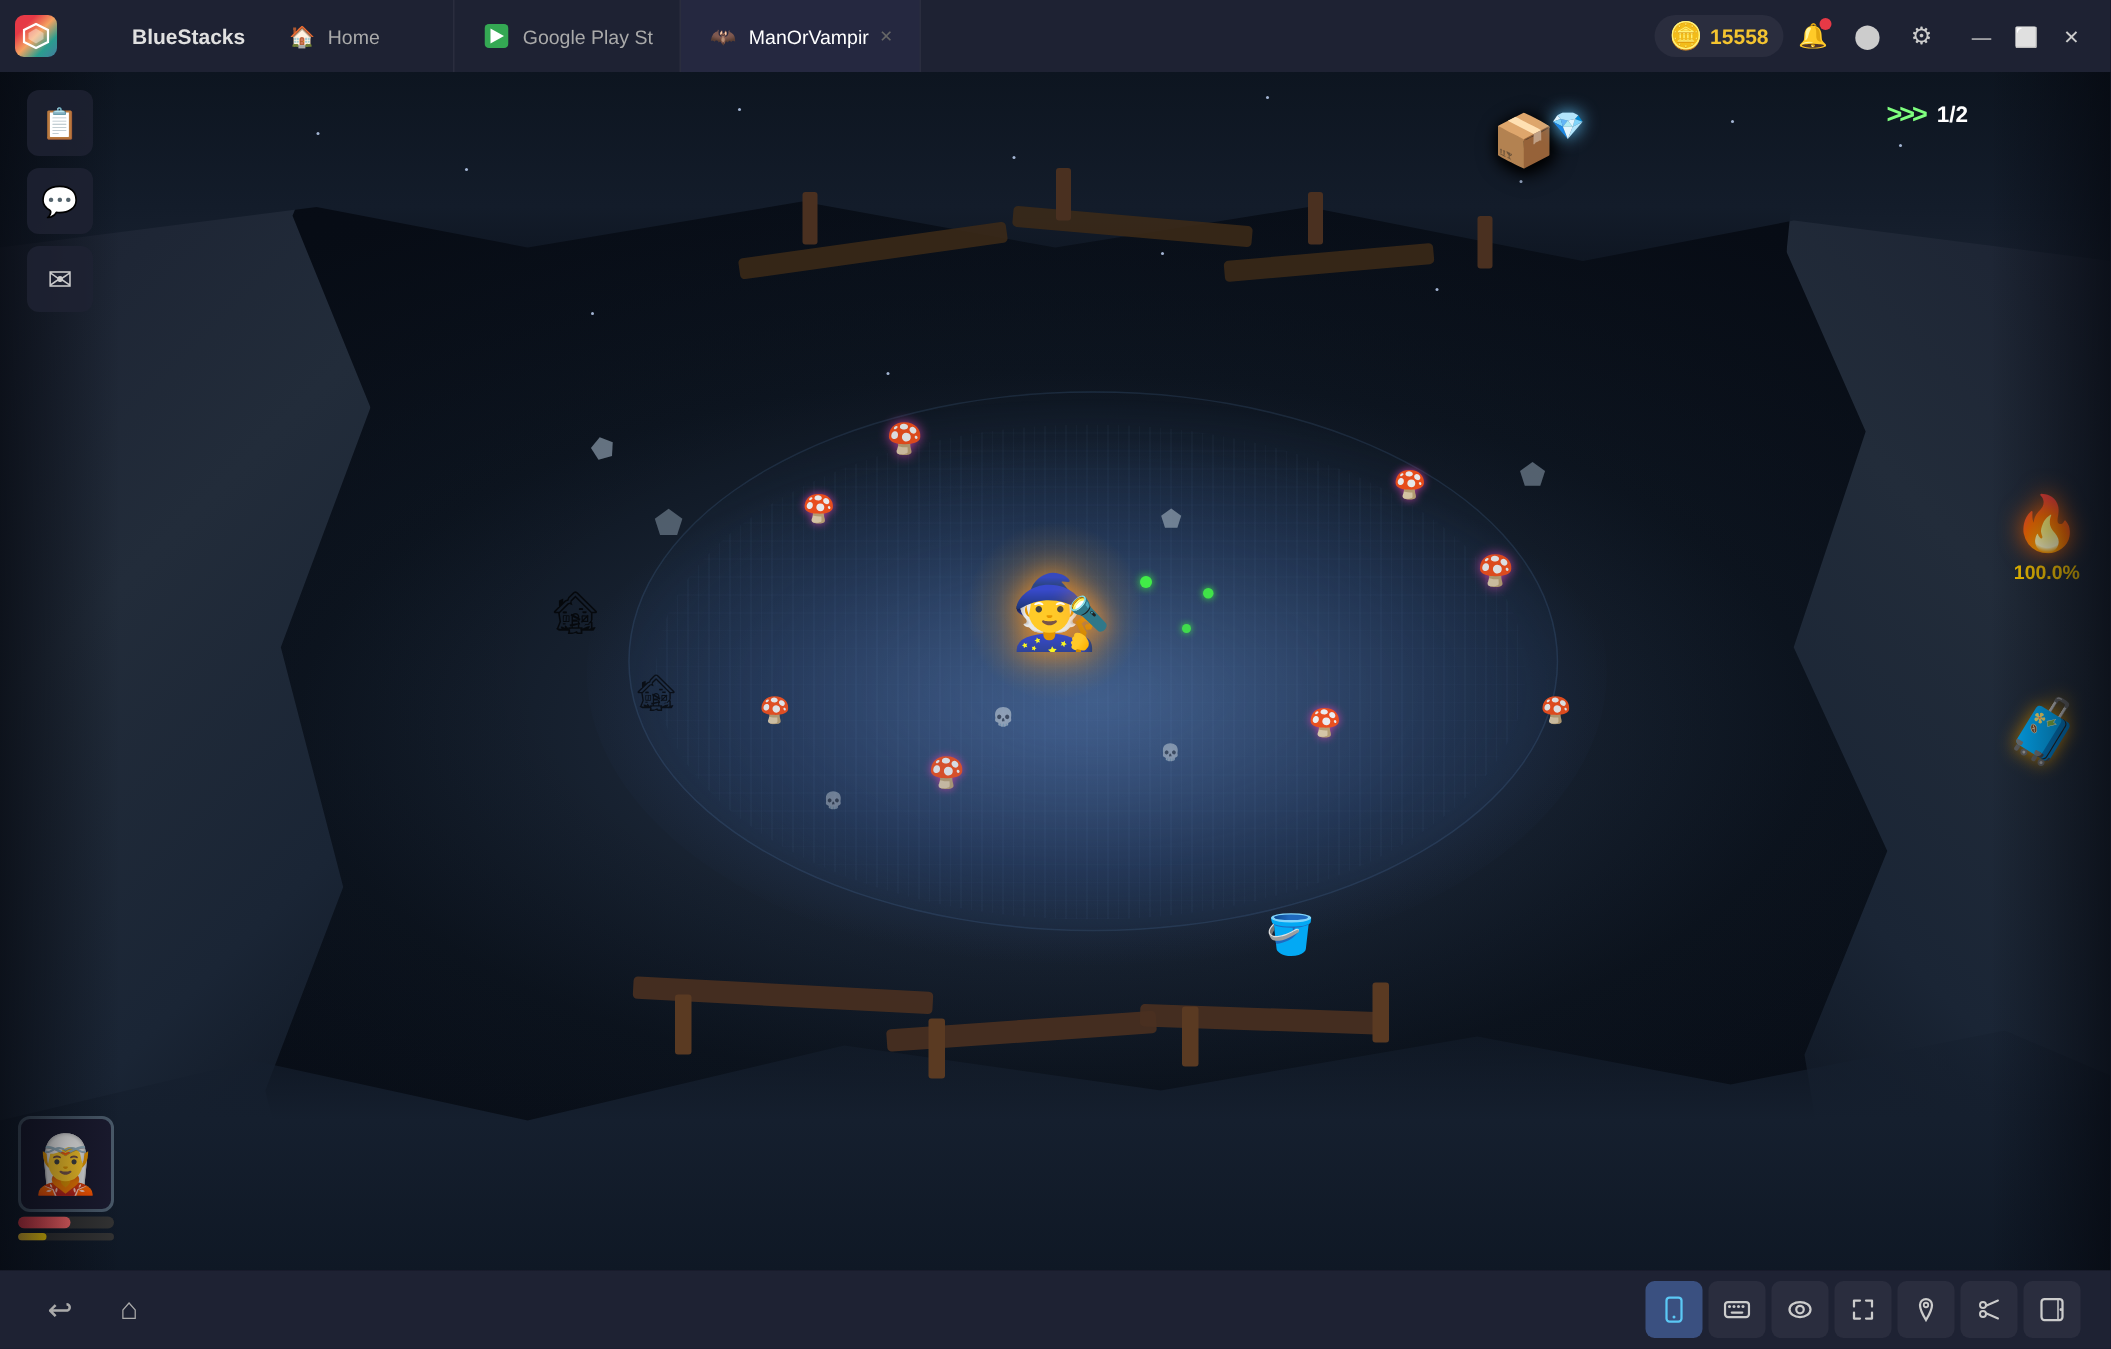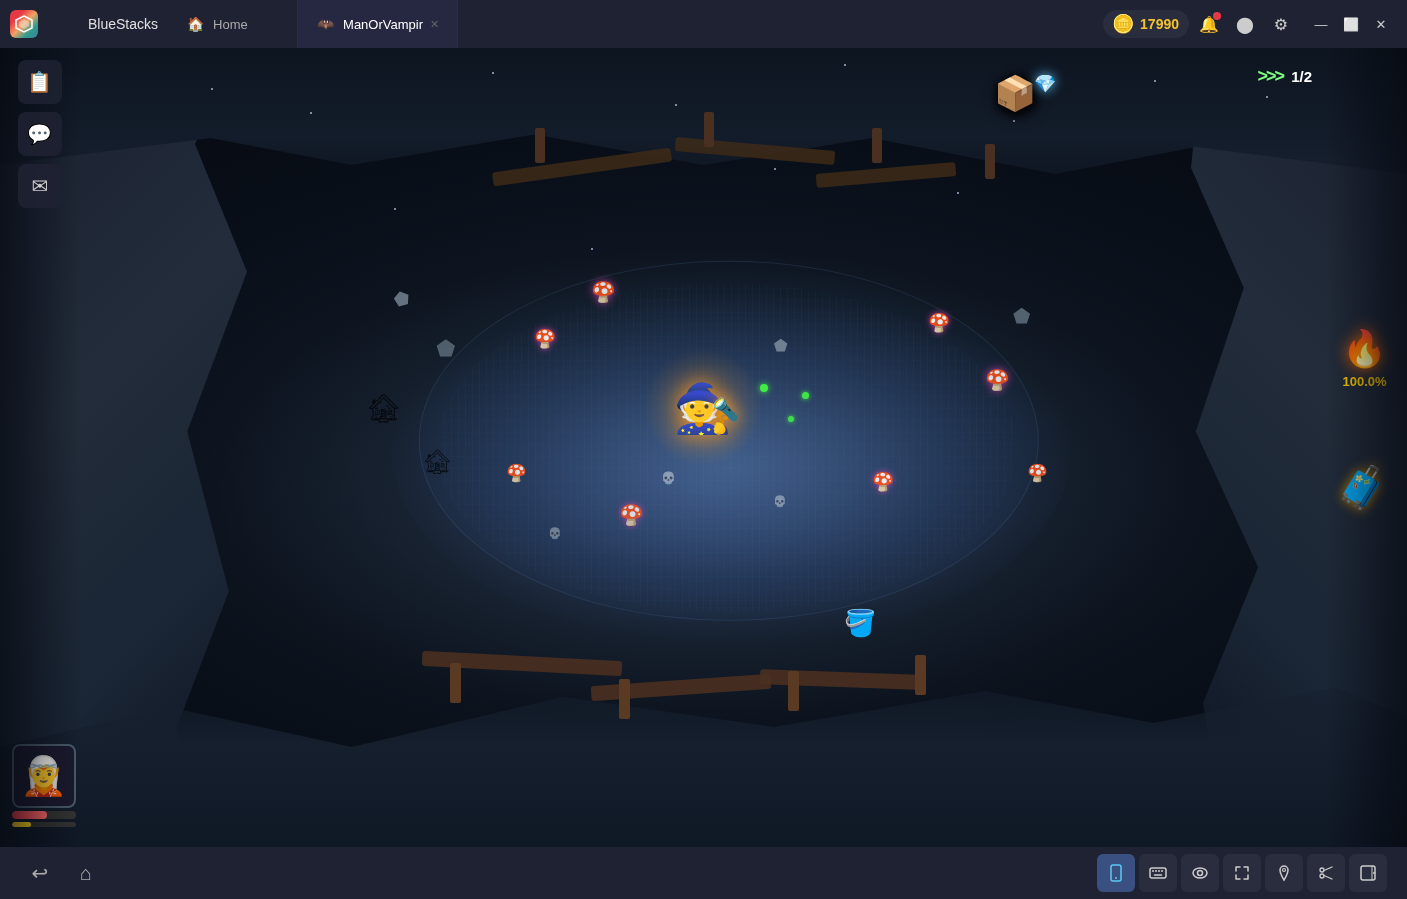--- a/index.html
+++ b/index.html
@@ -22,21 +22,21 @@
       gap: 6px;
       min-width: 160px;
     }
     .bs-logo {
       width: 28px; height: 28px;
       background: linear-gradient(135deg, #e63946 25%, #f4a261 50%, #2a9d8f 75%, #457b9d 100%);
       border-radius: 6px;
       display: flex; align-items: center; justify-content: center;
       font-size: 14px; color: white; font-weight: bold;
     }
-    .tb-brand-name { color: #e0e0e0; font-size: 14px; font-weight: 400; padding-left: 44px; }
+    .tb-brand-name { color: #e0e0e0; font-size: 14px; font-weight: 700; padding-left: 44px; }
 
     .tb-tabs { display: flex; align-items: stretch; height: 100%; flex: 1; }
     .tb-tab {
       display: flex; align-items: center; gap: 7px;
       padding: 0 18px;
       border-right: 1px solid #2a2d3e;
       cursor: pointer;
       font-size: 13px; color: #aaa;
       position: relative;
       min-width: 130px;
@@ -238,32 +238,41 @@
     <span class="tb-brand-name">BlueStacks</span>
   </div>
 
   <div class="tb-tabs">
 
     <div class="tb-tab">
       <span class="tb-tab-icon tab-home-icon">🏠</span>
       <span>Home</span>
     </div>
 
+    <div class="tb-tab">
+      <span class="tb-tab-icon tab-play-icon">
+        <svg width="16" height="16" viewBox="0 0 16 16" fill="none">
+          <rect width="16" height="16" rx="3" fill="#34a853"></rect>
+          <polygon points="4,3 13,8 4,13" fill="white"></polygon>
+        </svg>
+      </span>
+      <span>Google Play St</span>
+    </div>
 
     <div class="tb-tab active">
       <span class="tb-tab-icon tab-game-icon">🦇</span>
       <span>ManOrVampir</span>
       <span class="tb-tab-close">✕</span>
     </div>
   </div>
 
   <div class="tb-right">
     <div class="tb-coin">
       <span class="coin-icon">🪙</span>
-      <span>17990</span>
+      <span>15558</span>
     </div>
     <div class="tb-icon-btn bell">
       🔔
       <span class="bell-dot"></span>
     </div>
     <div class="tb-icon-btn">⬤</div>
     <div class="tb-icon-btn">⚙</div>
     <div class="tb-window-btns">
       <div class="win-btn">—</div>
       <div class="win-btn">⬜</div>

